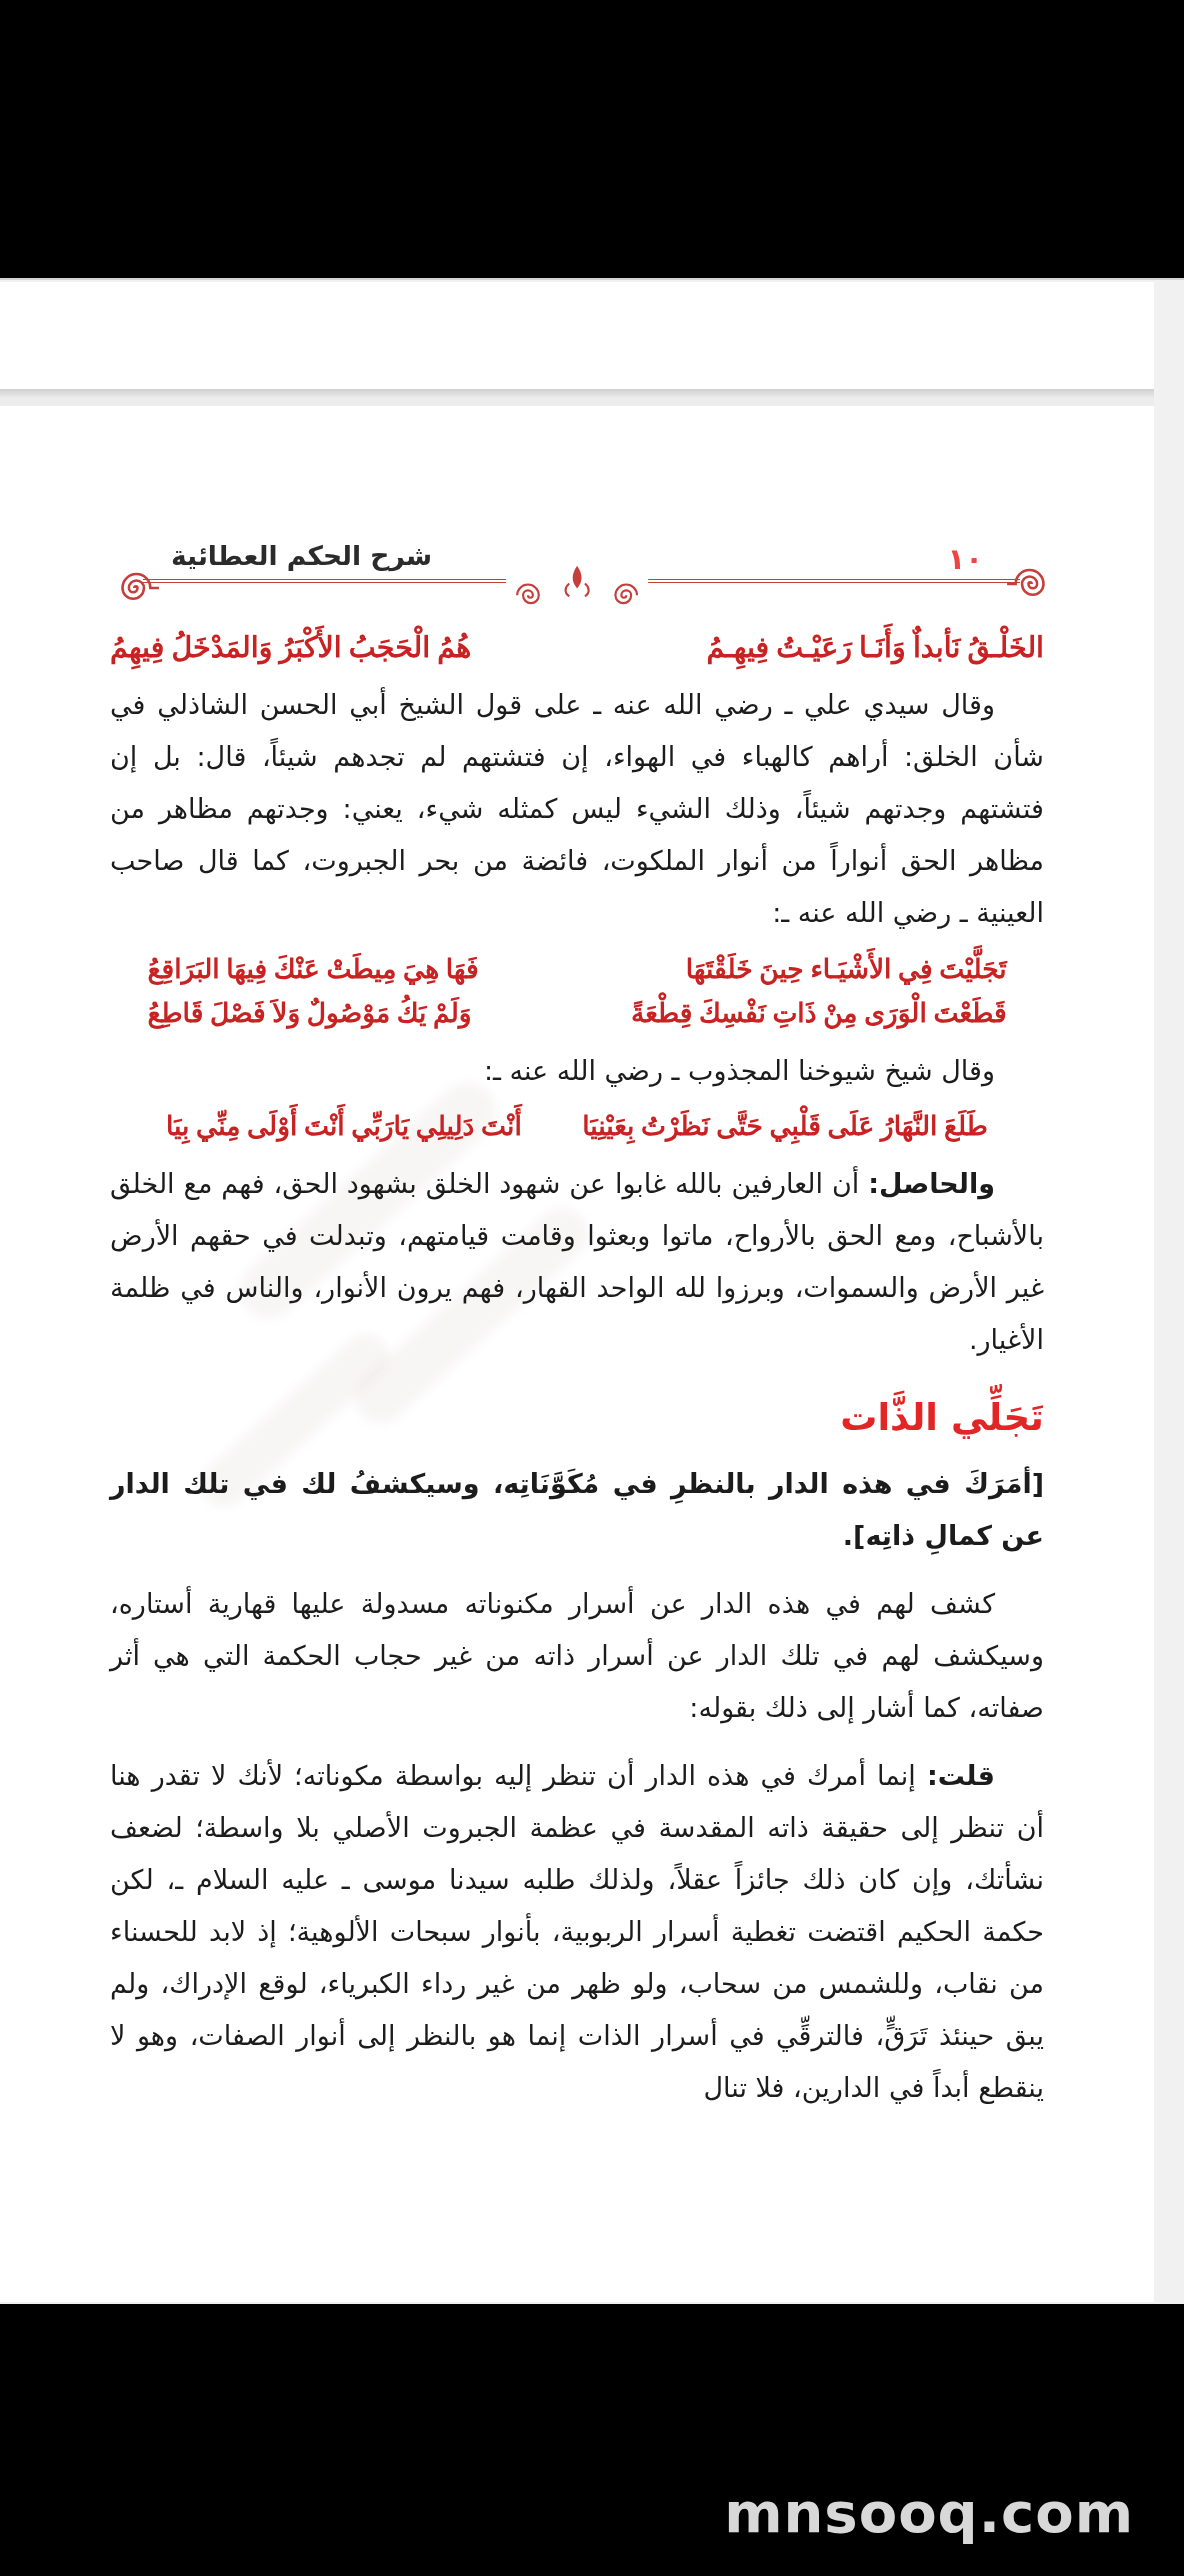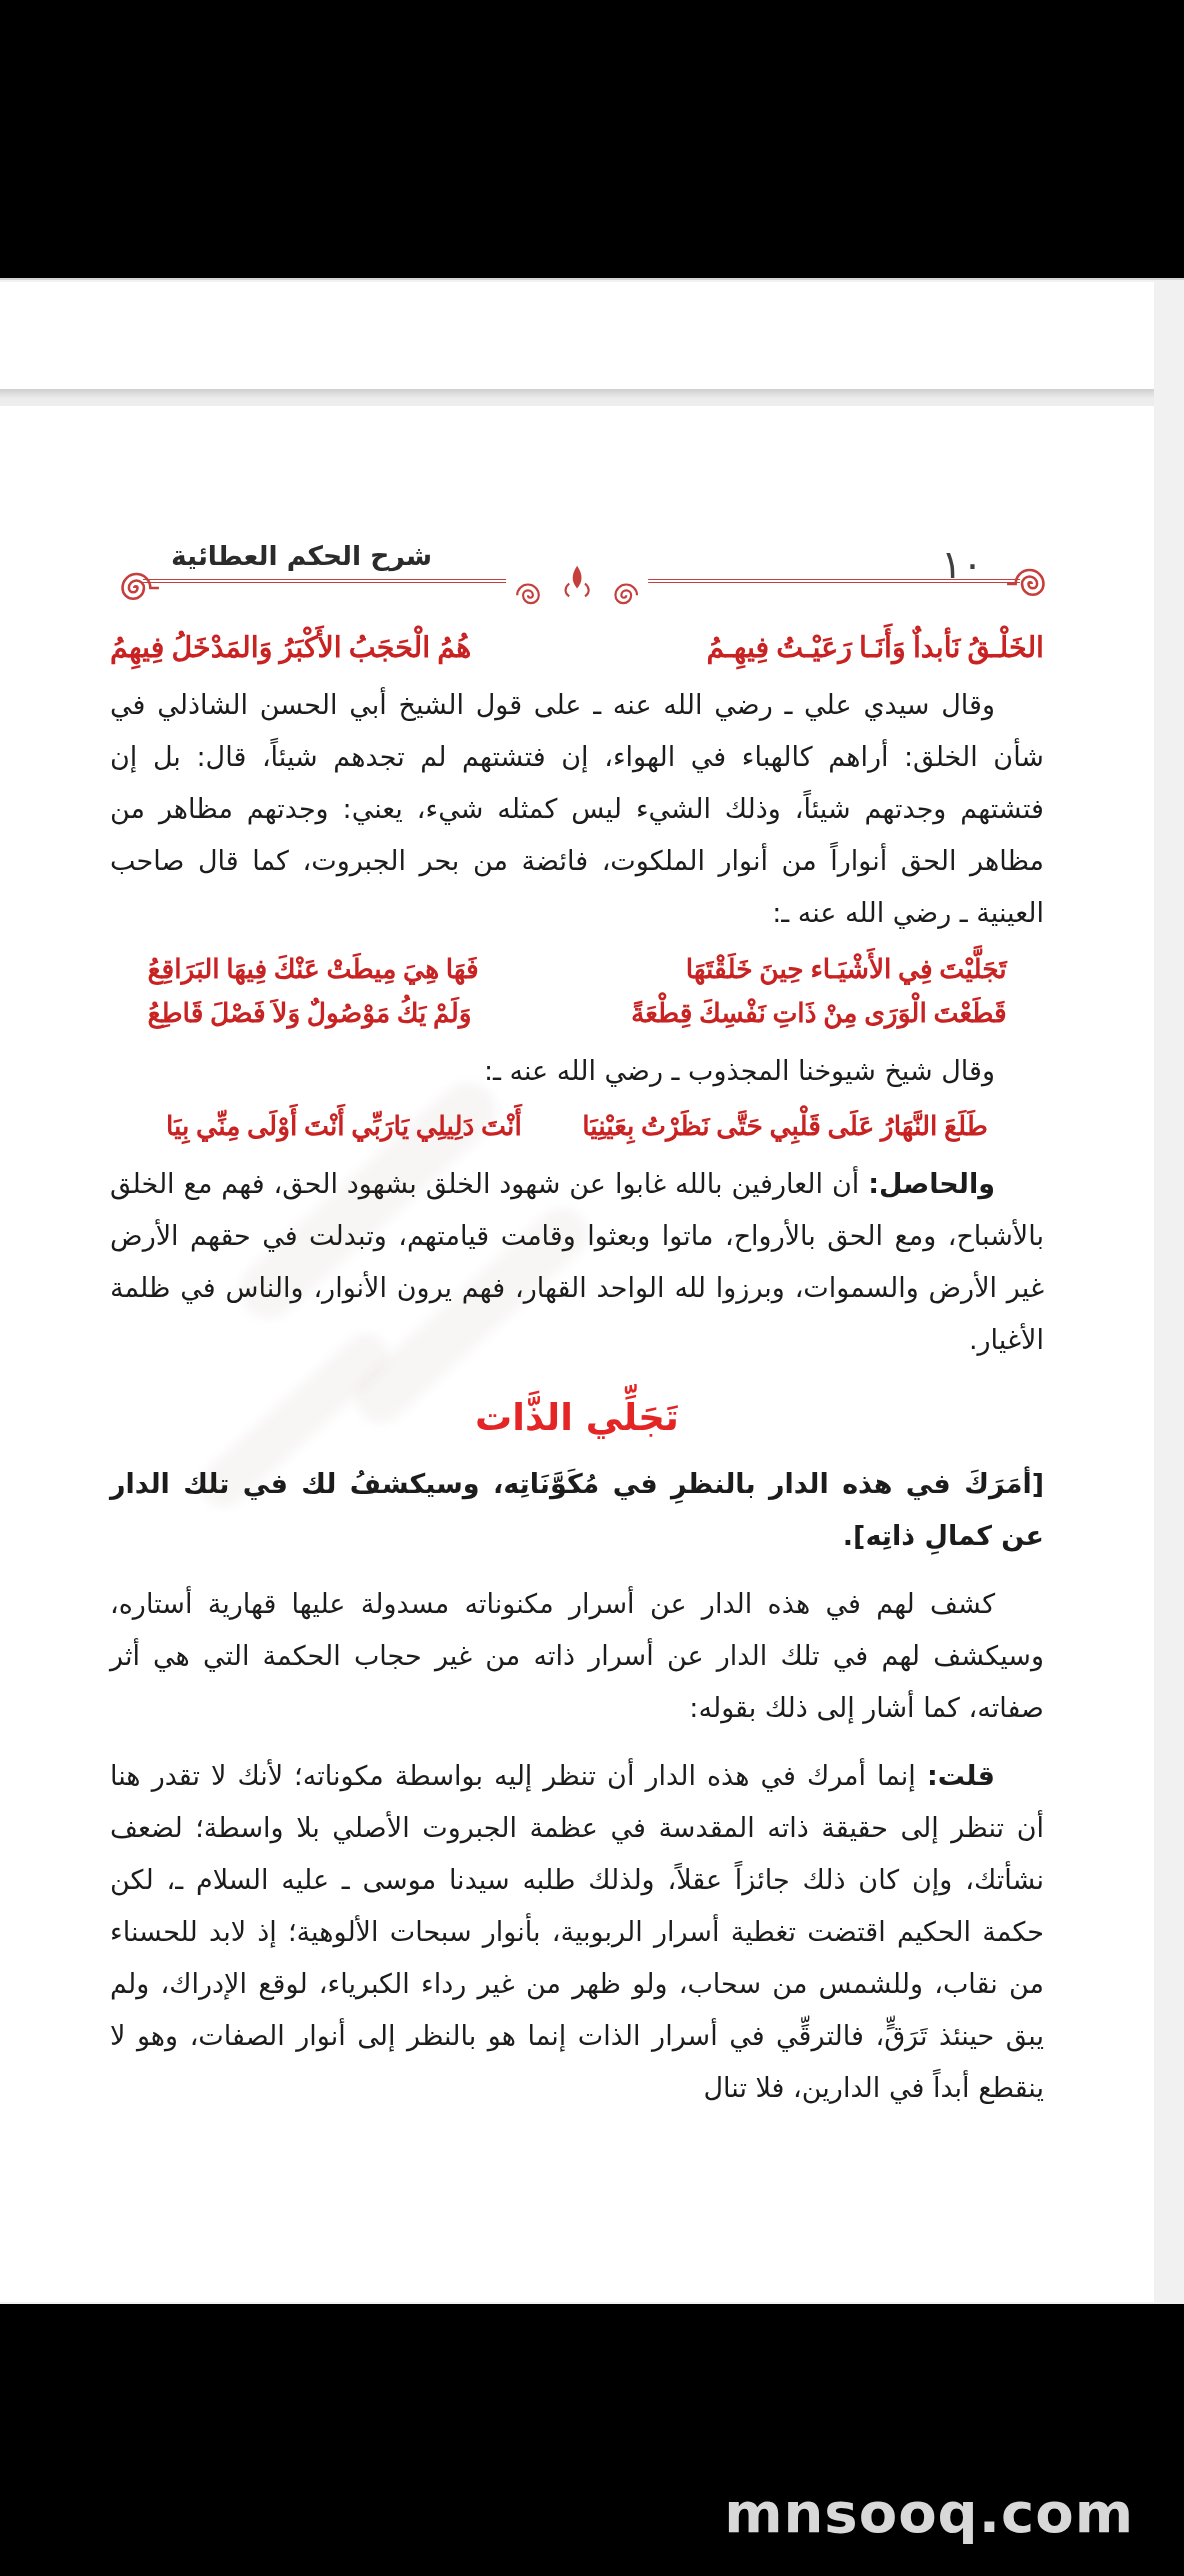--- a/index.html
+++ b/index.html
@@ -21,41 +21,41 @@
           border-radius:39px;transform:rotate(-42deg);}
   .s1{width:324px;height:57px;left:206px;top:766px;}
   .s2{width:295px;height:51px;left:324px;top:884px;}
   .s3{width:236px;height:45px;left:177px;top:992px;}
   
   .hdr{position:relative;height:75px;}
   .hdr-line{position:absolute;left:33px;right:23.6px;top:43px;height:0;
             border-top:4.9px double #c5403c;}
   .hdr-title{position:absolute;left:61px;top:3.9px;font-size:26.5px;font-weight:bold;
              color:#2b2b2b;letter-spacing:1px;}
-  .hdr-number{position:absolute;right:61px;top:5.9px;font-size:39px;font-weight:normal;color:#404040;}
+  .hdr-number{position:absolute;right:61px;top:5.9px;font-size:29px;font-weight:bold;color:#ef4444;}
   .spiral{position:absolute;width:43px;height:45px;}
   .spiral svg, .orn svg{display:block;}
   .spiral-left{left:5.9px;top:21.6px;}
   .spiral-right{right:-5.9px;top:17.7px;}
   .orn{position:absolute;left:50%;top:19.6px;transform:translateX(-50%);
        background:#fff;padding:0 5.9px;}
   
   .poem-row{display:flex;justify-content:space-between;color:#c92222;font-weight:bold;}
   .poem-row .hemi{white-space:nowrap;font-family:Liberation Serif, serif;}
   .poem-top{font-size:28.5px;margin-top:19.6px;}
   .poem{font-size:26.5px;width:92%;margin:13.8px auto 0 auto;}
   .poem + .poem-line2{margin-top:11.8px;}
   .poem3{width:88%;}
   
   .para{font-size:27px;line-height:52px;text-align:justify;margin:15.7px 0 0 0;}
   .indent{text-indent:49px;}
   .para b{font-weight:bold;}
   .quote{font-weight:bold;margin-top:19.6px;}
   
-  .section-h{font-size:37px;font-weight:bold;color:#e32525;text-align:center;
+  .section-h{font-size:37px;font-weight:bold;color:#e32525;
              margin:29.5px 0 15.7px 0;}
   
   .site-mark{position:absolute;right:51px;top:2480px;font-size:56px;font-weight:bold;
              color:#d8d8d8;letter-spacing:1px;direction:ltr;}
 </style>
 </head>
 <body>
 
 <div class="screen">
 

